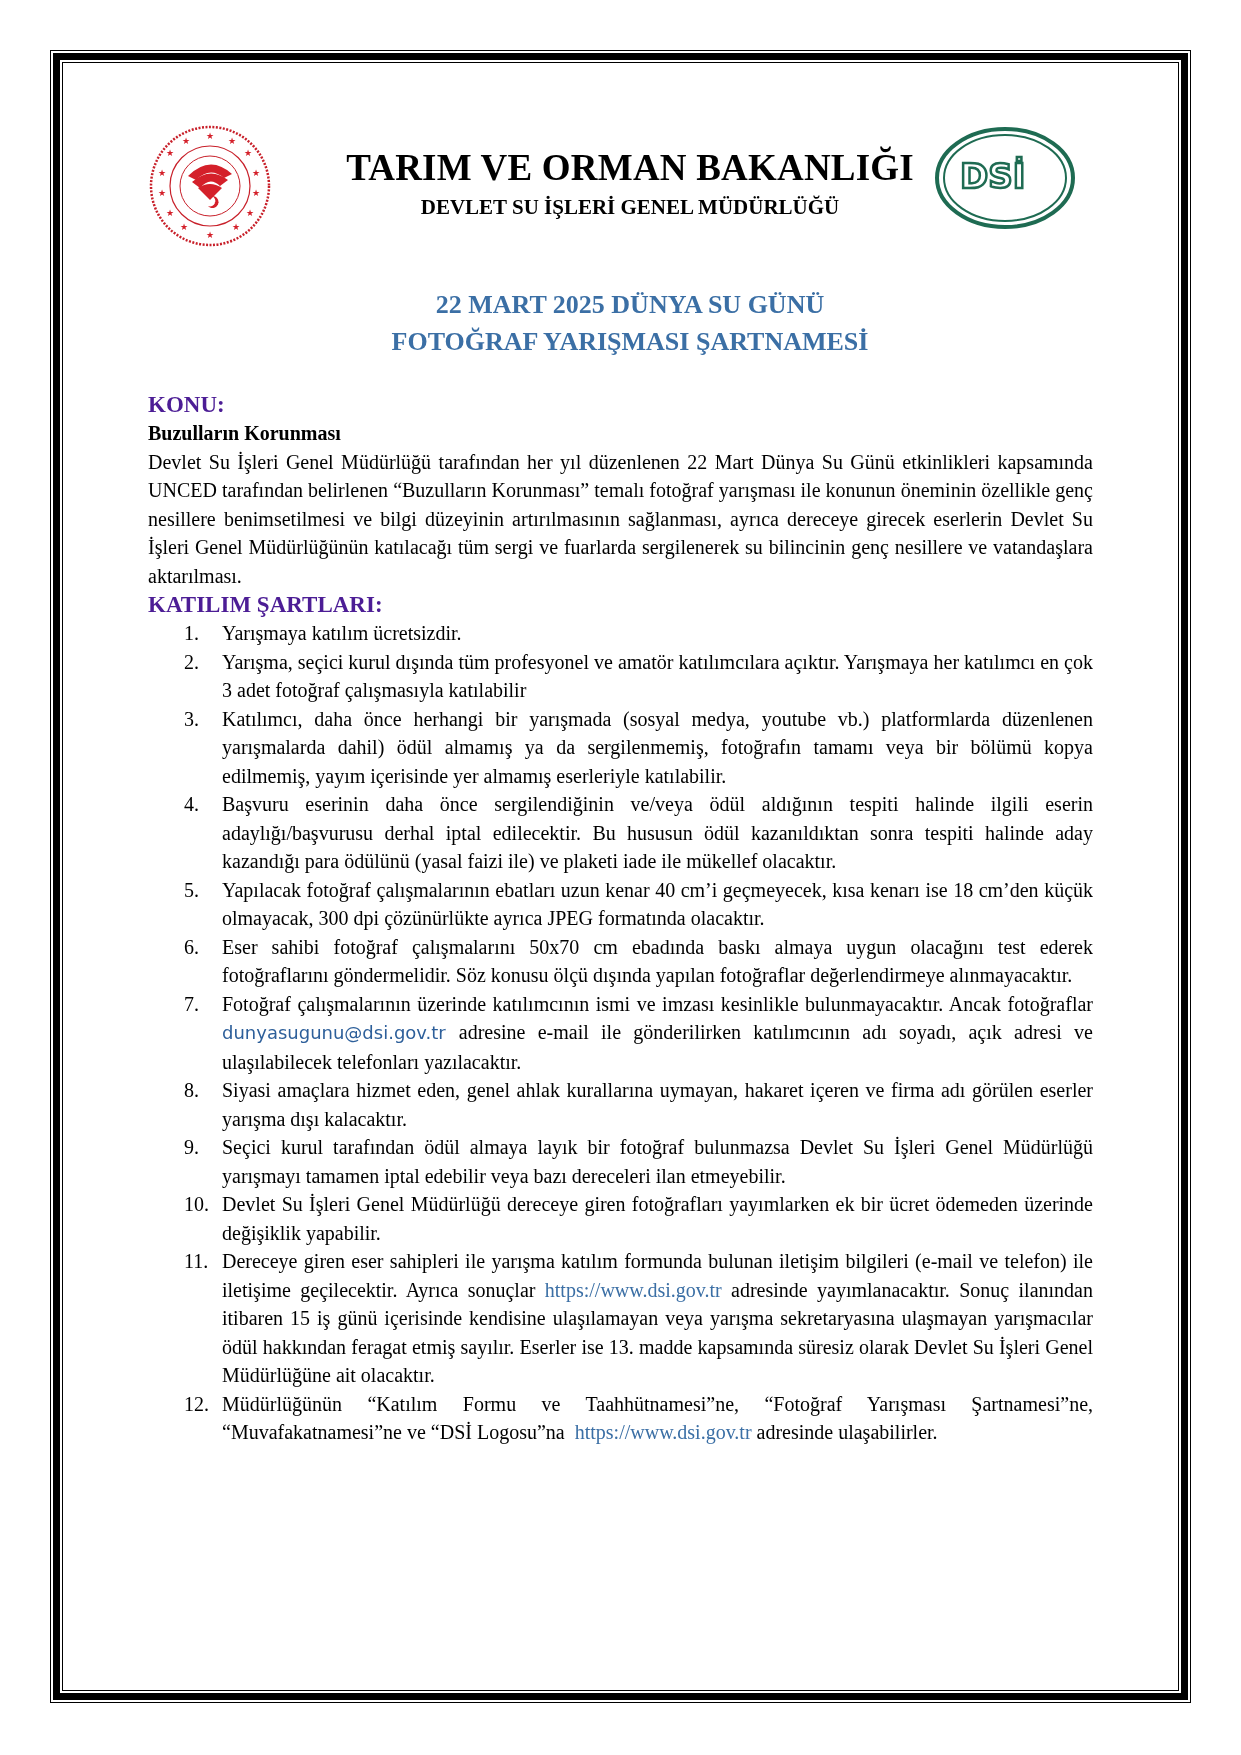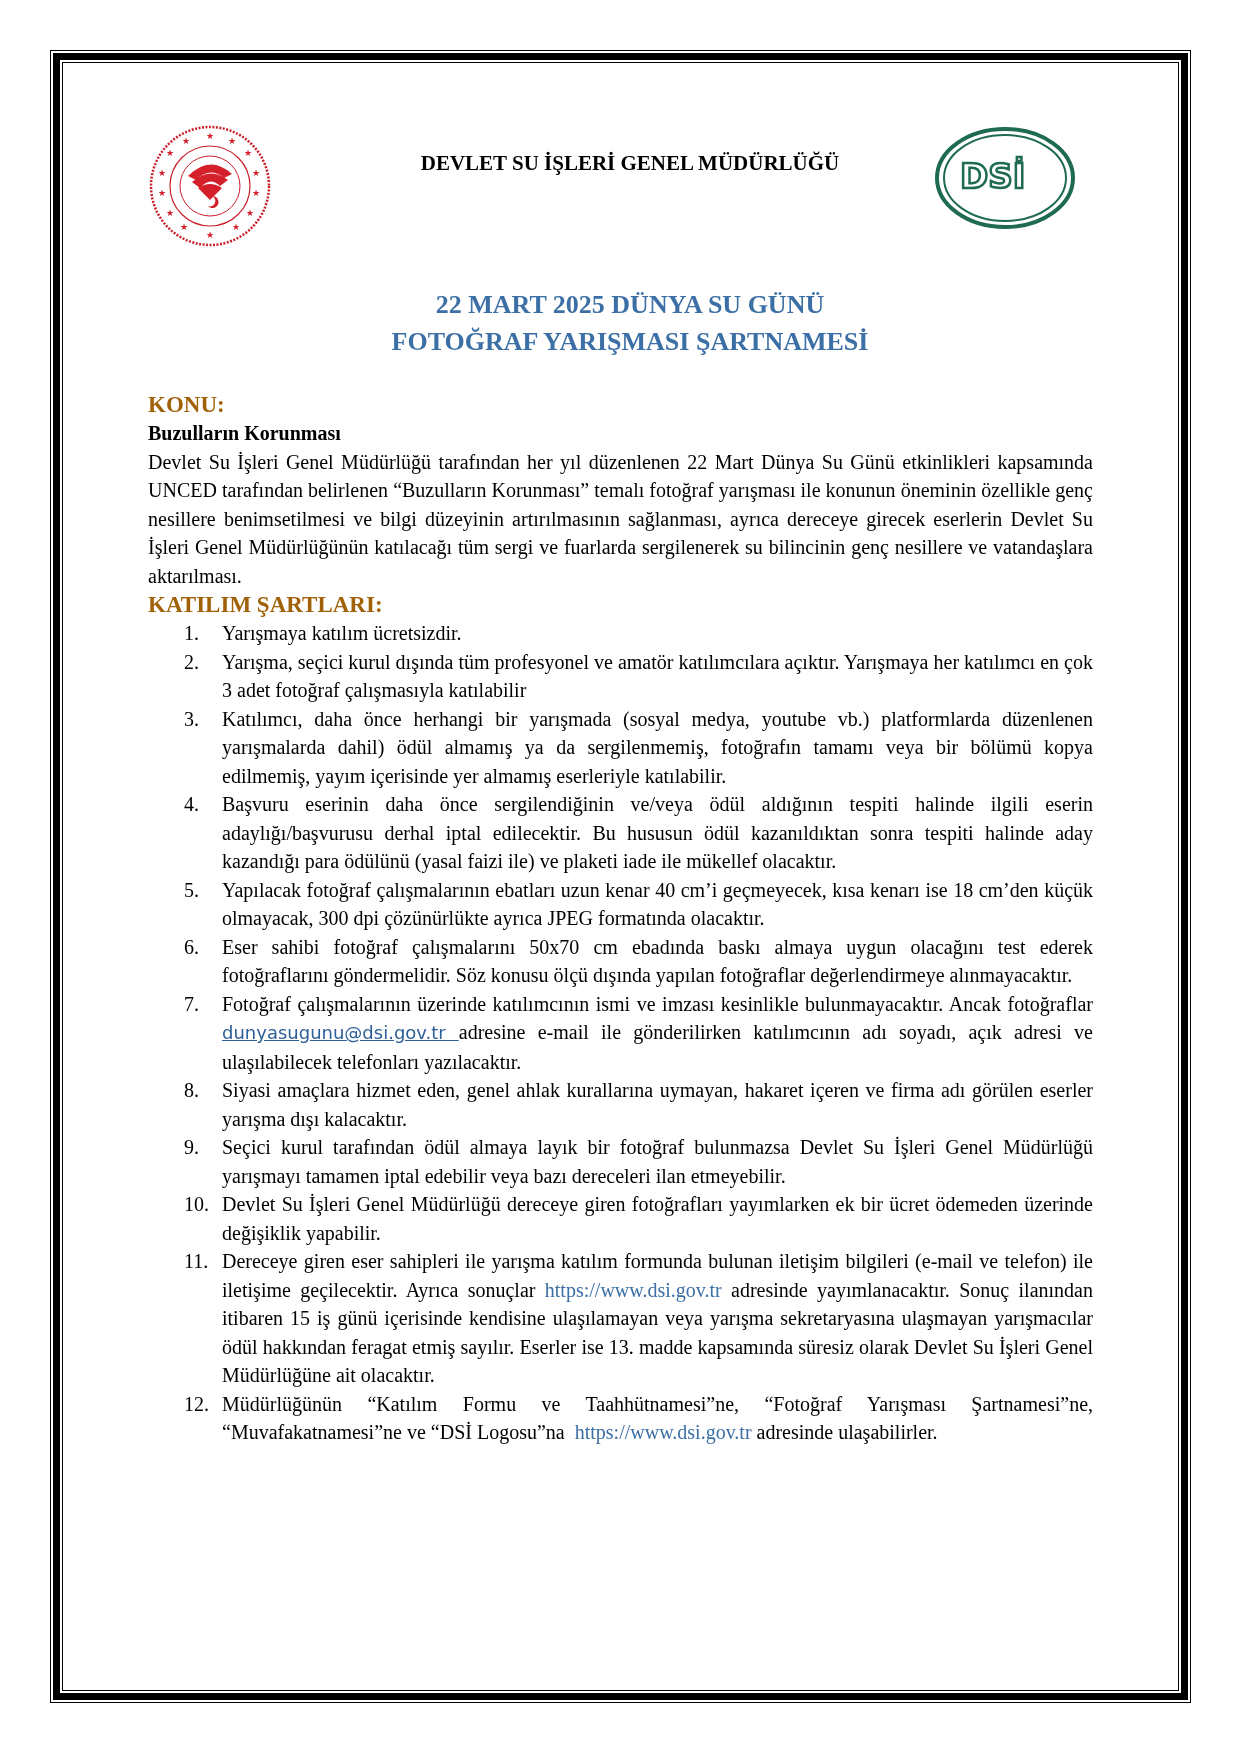--- a/index.html
+++ b/index.html
@@ -17,28 +17,28 @@
 
   .header { position: absolute; left: 290px; width: 680px; top: 146px; text-align: center; }
   .header .h1 { font-weight: bold; font-size: 37px; line-height: 44px; letter-spacing: 0.2px; }
   .header .h2 { font-weight: bold; font-size: 21px; line-height: 34px; margin-top: 0px; }
 
   .title { position: absolute; left: 290px; width: 680px; top: 286px; text-align: center;
            color: #3b6fa5; font-weight: bold; font-size: 26px; line-height: 37px; }
 
   .content { position: absolute; left: 148px; top: 390px; width: 945px;
              font-size: 20px; line-height: 28.5px; }
-  .section-head { color: #a16207; font-weight: bold; font-size: 23px; line-height: 29px; }
+  .section-head { color: #4c1d95; font-weight: bold; font-size: 23px; line-height: 29px; }
   .bold-line { font-weight: bold; }
   .para { text-align: justify; }
   ol.rules { margin: 0; padding: 0; list-style: none; }
   ol.rules li { position: relative; padding-left: 74px; text-align: justify; }
   ol.rules li .num { position: absolute; left: 36px; top: 0; }
   .link { color: #3b6fa5; }
-  .email { color: #2d5f9a; text-decoration: underline;
+  .email { color: #2d5f9a; 
            font-family: "DejaVu Sans", "Liberation Sans", sans-serif; font-size: 18px; }
   b { font-weight: normal; }
 </style>
 </head>
 <body>
 
 <div class="frame-outer"></div>
 <div class="frame-thick"></div>
 <div class="frame-inner"></div>
 
@@ -73,20 +73,21 @@
 
 <div class="logo-right">
   <svg width="142" height="104" viewBox="0 0 142 104">
     <ellipse cx="71" cy="52" rx="68" ry="49" fill="none" stroke="#1e6b52" stroke-width="4"></ellipse>
     <ellipse cx="71" cy="52" rx="61" ry="43" fill="none" stroke="#1e6b52" stroke-width="2"></ellipse>
     <text x="26" y="62" font-size="34" font-weight="bold" fill="#fff" stroke="#1e6b52" stroke-width="2.5" font-family="DejaVu Sans, sans-serif">DSİ</text>
   </svg>
 </div>
 
 <div class="header">
+  <div class="h1">TARIM VE ORMAN BAKANLIĞI</div>
   <div class="h2">DEVLET SU İŞLERİ GENEL MÜDÜRLÜĞÜ</div>
 </div>
 
 <div class="title">
   <div>22 MART 2025 DÜNYA SU GÜNÜ</div>
   <div>FOTOĞRAF YARIŞMASI ŞARTNAMESİ</div>
 </div>
 
 <div class="content">
   <div class="section-head">KONU:</div>

